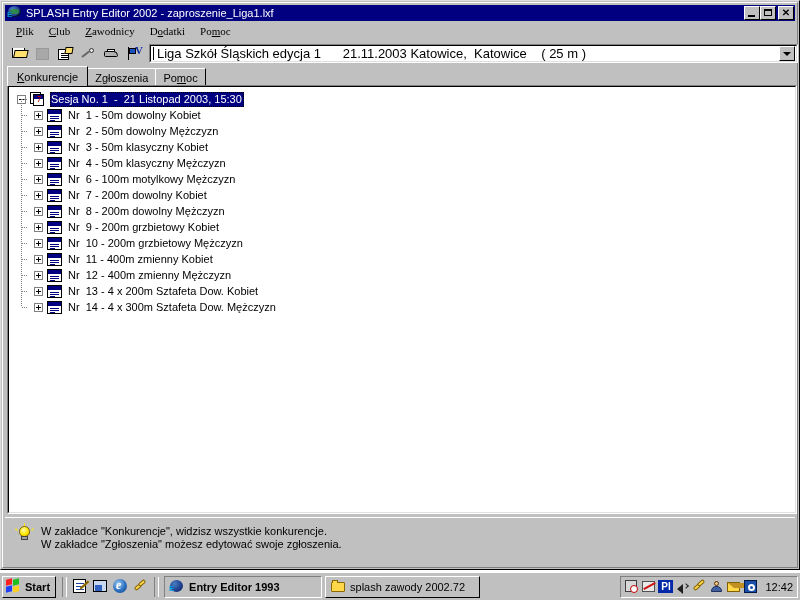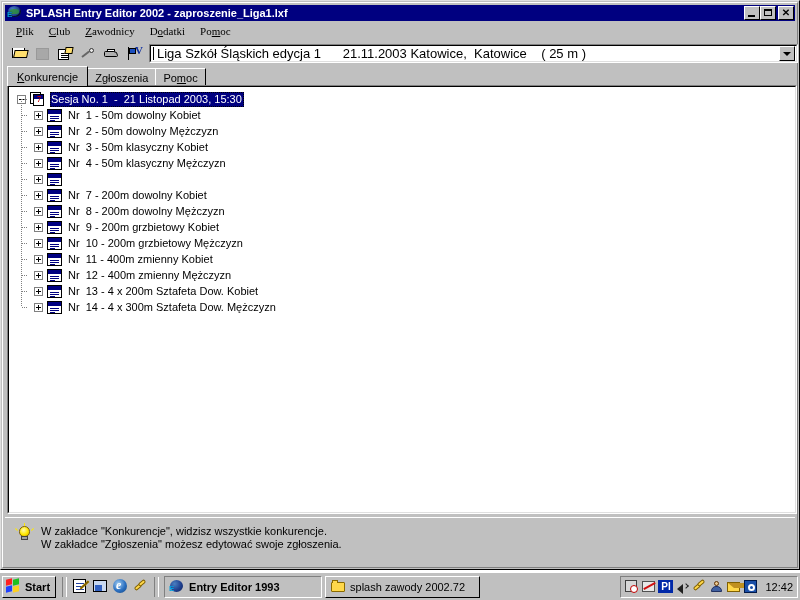--- a/index.html
+++ b/index.html
@@ -80,21 +80,21 @@
     left: 0px; top: 5px;
     color: #00a0e0;
     font-size: 8px;
     font-weight: bold;
     line-height: 8px;
     text-shadow: 0 0 1px #000;
   }
   .title-text {
     color: #ffffff;
     font-size: 11px;
-    font-weight: bold;
+    font-weight: normal;
     white-space: nowrap;
     overflow: hidden;
     flex: 1 1 auto;
     letter-spacing: 0px;
   }
   .title-buttons {
     display: flex;
     gap: 0px;
     flex: none;
   }
@@ -1112,20 +1112,21 @@
               <span class="tree-label">Nr  4 - 50m klasyczny Mężczyzn</span>
             </div>
             <div class="tree-row child">
               <span class="expander plus"></span>
               <span class="icon-event">
                 <span class="hdr"></span>
                 <i style="top: 6px; width: 9px;"></i>
                 <i style="top: 8px; width: 9px;"></i>
                 <i style="top: 10px; width: 5px;"></i>
               </span>
+              <span class="tree-label">Nr  6 - 100m motylkowy Mężczyzn</span>
             </div>
             <div class="tree-row child">
               <span class="expander plus"></span>
               <span class="icon-event">
                 <span class="hdr"></span>
                 <i style="top: 6px; width: 9px;"></i>
                 <i style="top: 8px; width: 9px;"></i>
                 <i style="top: 10px; width: 5px;"></i>
               </span>
               <span class="tree-label">Nr  7 - 200m dowolny Kobiet</span>

